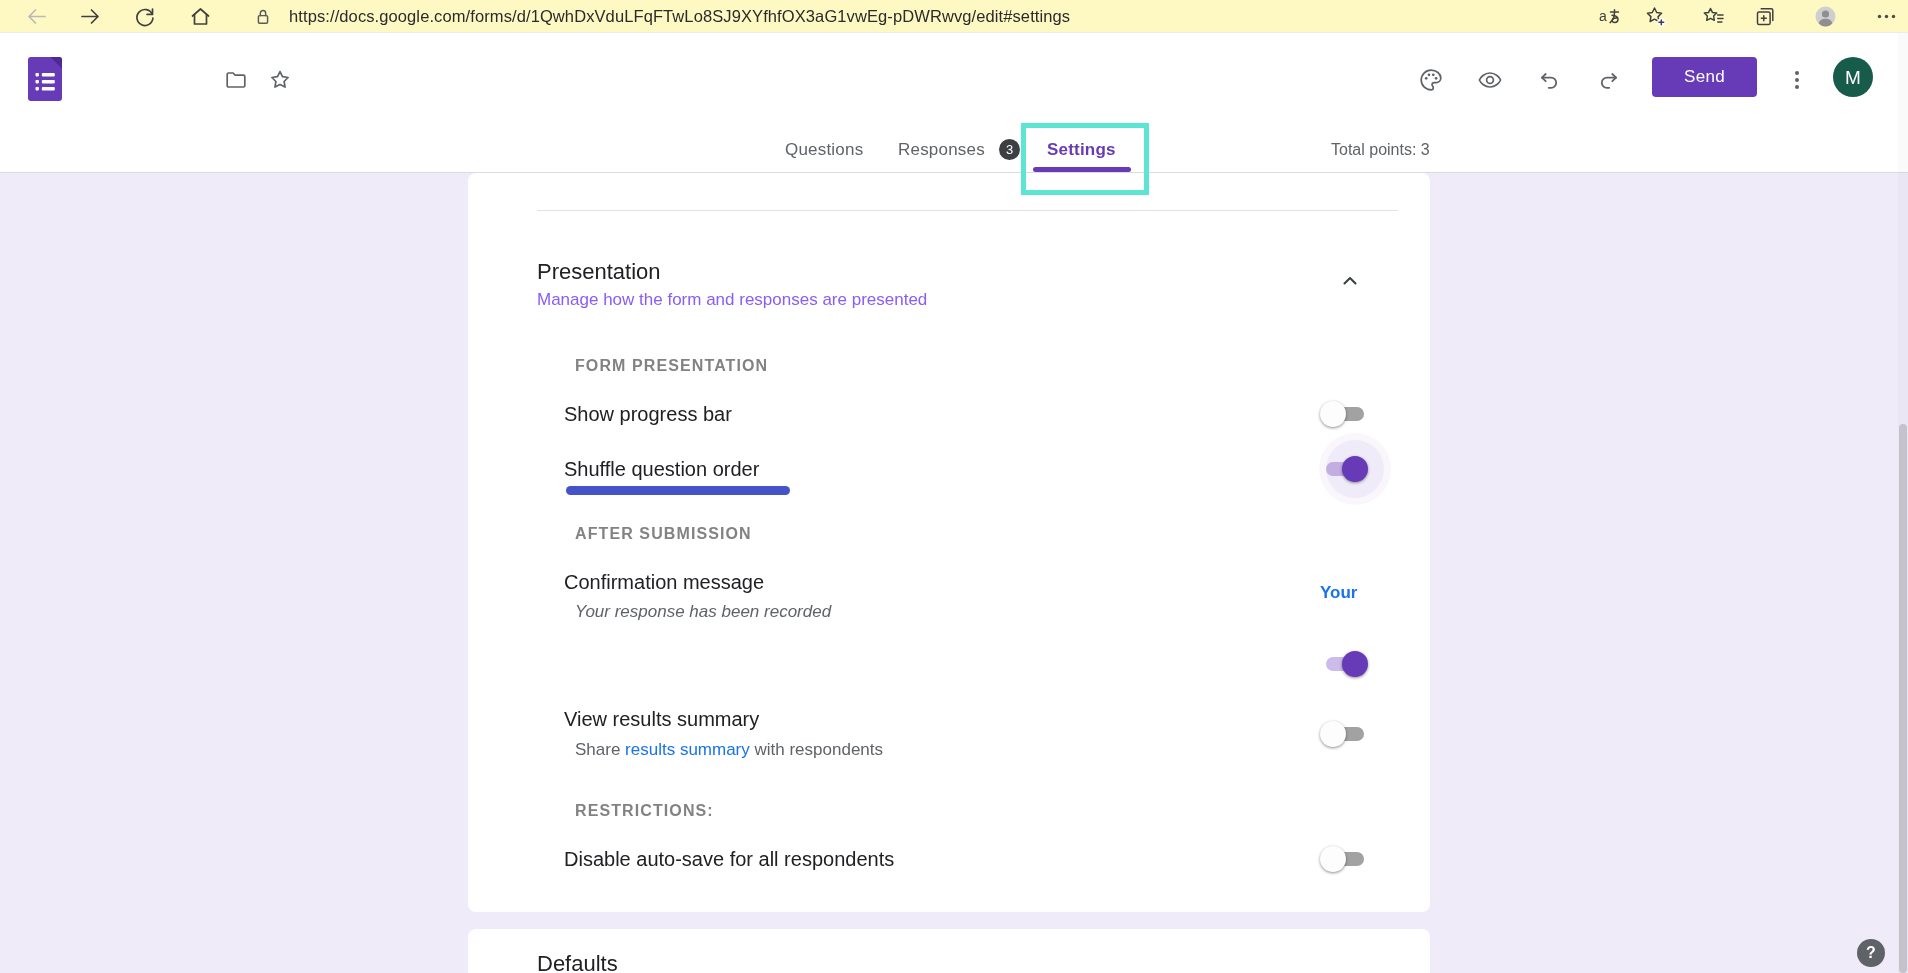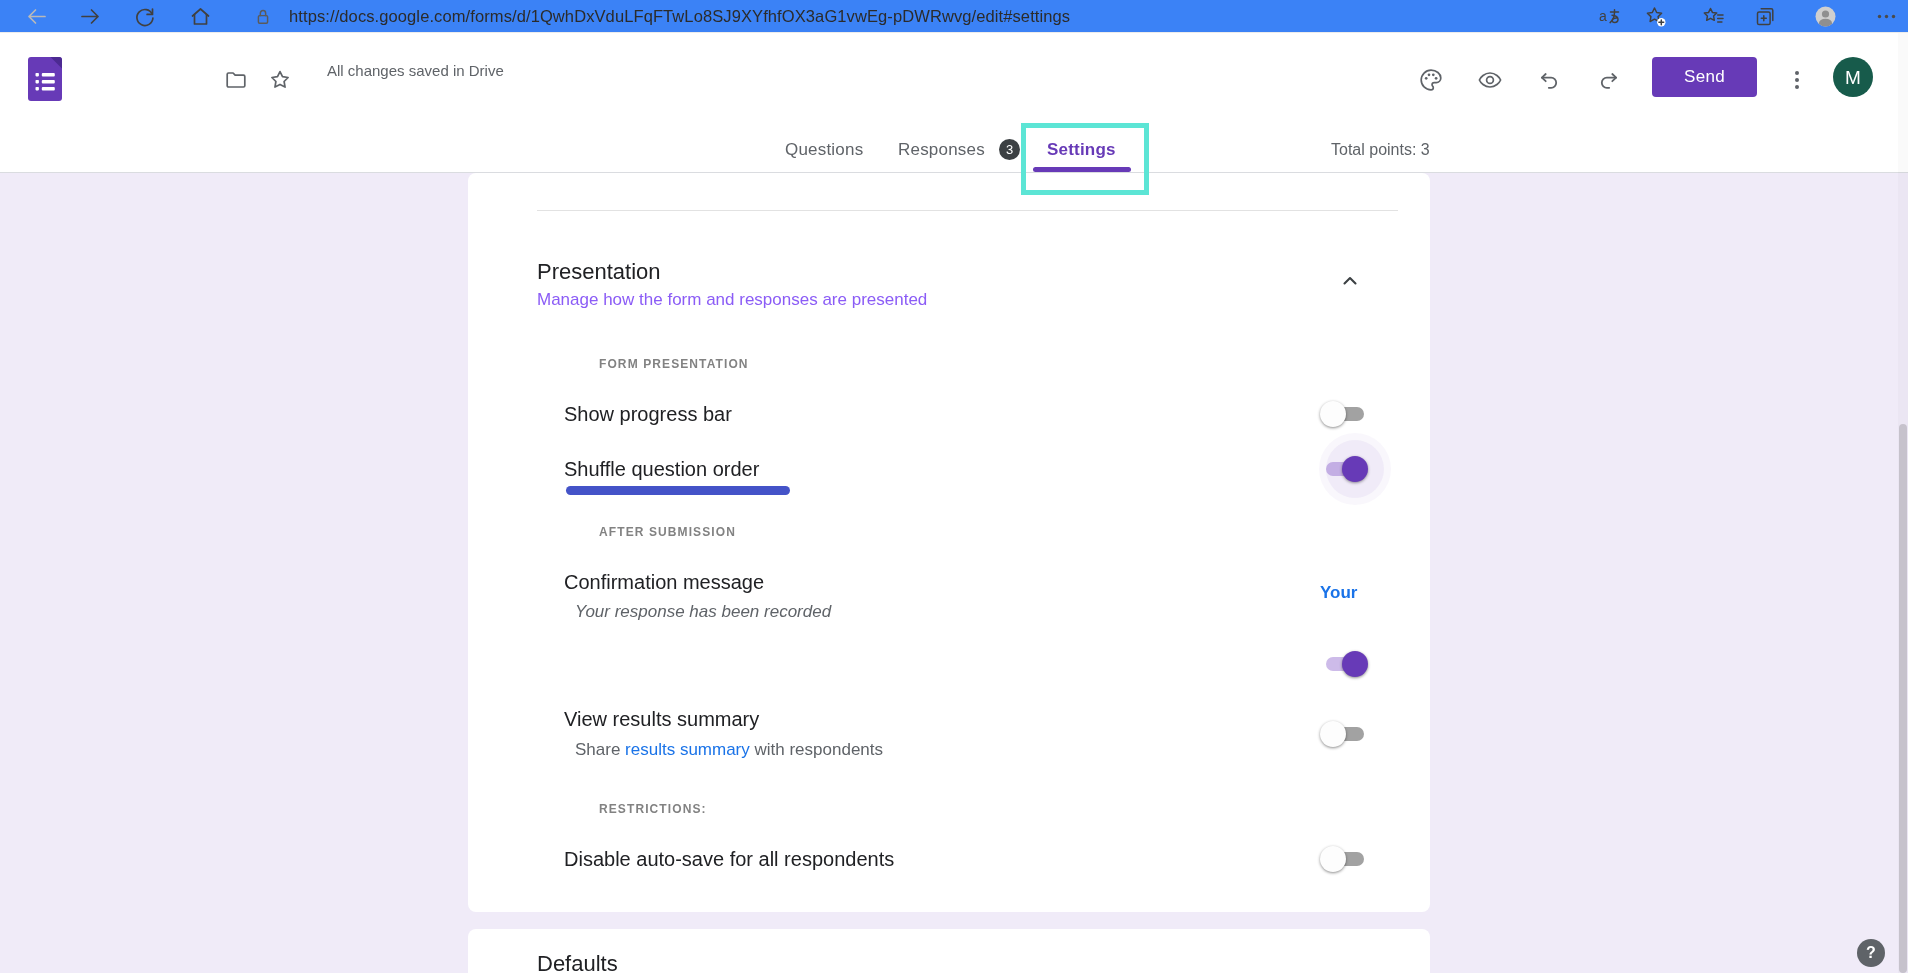--- a/index.html
+++ b/index.html
@@ -2,21 +2,21 @@
 <html style="--accent: #673ab7; --link: #1a73e8; --annotation-box: #5ce5d5; --annotation-underline: #4453c8;"><head>
 <meta charset="utf-8">
 <style>
   * { margin:0; padding:0; box-sizing:border-box; }
   html,body { width:1908px; height:973px; overflow:hidden; background:#fff;
     font-family:"Liberation Sans","DejaVu Sans",sans-serif; }
   svg { display:block; }
 
   
   .browser-bar { position:absolute; left:0; top:0; width:1908px; height:33px;
-    background:#3b82f6; border-bottom:1px solid #ececec; z-index:20; }
+    background:#fef9c3; border-bottom:1px solid #ececec; z-index:20; }
   .b-ic { position:absolute; top:4px; width:25px; height:25px; cursor:pointer; }
   .url-text { position:absolute; left:289px; top:0; height:32px; line-height:32px;
     font-size:16.5px; color:#2b2b2b; letter-spacing:.1px; white-space:nowrap; }
 
   
   .forms-header { position:absolute; left:0; top:33px; width:1908px; height:72px; background:#fff; z-index:10; }
   .form-icon { position:absolute; left:28px; top:24px; }
   .doc-title { position:absolute; left:96px; top:0; height:72px; line-height:74px;
     font-size:22px; color:#202124; }
   .h-ic { position:absolute; top:34px; width:26px; height:26px; cursor:pointer; }
@@ -42,22 +42,22 @@
   
   .content { position:absolute; left:0; top:173px; width:1908px; height:800px;
     background:#f0ebf8; overflow:hidden; }
   .card { position:absolute; left:468px; width:962px; background:#fff; border-radius:8px; }
   .card1 { top:0; height:739px; }
   .card2 { top:756px; height:120px; }
   .divider { position:absolute; left:69px; top:37px; width:861px; height:1px; background:#e2e2e2; }
   .sec-title { position:absolute; left:69px; top:86px; font-size:22px; color:#202124; }
   .sec-sub { position:absolute; left:69px; top:117px; font-size:17px; color:#8b5cf6; }
   .collapse { position:absolute; left:871px; top:97px; width:22px; height:22px; cursor:pointer; }
-  .caption { position:absolute; left:107px; font-size:12px; font-weight:bold;
-    letter-spacing:1.1px; color:#828282;margin-left:24px; }
+  .caption { position:absolute; left:107px; font-size:16px; font-weight:bold;
+    letter-spacing:1.1px; color:#828282; }
   .row-label { position:absolute; left:96px; font-size:20px; color:#202124; }
   .row-sub { position:absolute; left:107px; font-size:17px; color:#5f6368; }
   .italic { font-style:italic; }
   .link { color:var(--link,#1a73e8); cursor:pointer; }
   .edit-link { position:absolute; left:852px; top:410px; font-size:17px; font-weight:bold;
     color:var(--link,#1a73e8); cursor:pointer; }
   .defaults-title { position:absolute; left:69px; top:22px; font-size:22px; color:#202124; }
 
   
   .toggle { position:absolute; left:852px; width:48px; height:26px; cursor:pointer; }
@@ -187,21 +187,20 @@
   <div class="h-ic" style="left:224px;top:35px;width:24px;height:24px">
     <svg viewBox="0 0 24 24" fill="none" stroke="#5f6368" stroke-width="1.7" stroke-linejoin="round">
         <path d="M3.2 6.3c0-.7.6-1.3 1.3-1.3h4.6l2 2.1h8.4c.7 0 1.3.6 1.3 1.3v9.3c0 .7-.6 1.3-1.3 1.3H4.5c-.7 0-1.3-.6-1.3-1.3z"></path>
       </svg>
   </div>
   <div class="h-ic" style="left:268px;top:35px;width:24px;height:24px">
     <svg viewBox="0 0 24 24" fill="none" stroke="#5f6368" stroke-width="1.7" stroke-linejoin="round">
         <path d="m12 3.6 2.5 5.1 5.6.8-4 4 .95 5.6L12 16.4l-5.05 2.7L7.9 13.5l-4-4 5.6-.8z"></path>
       </svg>
   </div>
-  <div class="saved-status">All changes saved in Drive</div>
 
   <div class="h-ic" style="left:1418px">
     <svg viewBox="0 0 26 26" fill="none" stroke="#5f6368" stroke-width="1.7">
       <path d="M13 3.2a9.8 9.8 0 1 0 0 19.6c1.5 0 2.3-1 2.3-2.1 0-.6-.25-1.1-.65-1.5-.4-.45-.6-.9-.6-1.45a2.2 2.2 0 0 1 2.2-2.2h2c2.5 0 4.55-2 4.55-4.5C22.8 6.8 18.4 3.2 13 3.2Z"></path>
       <g fill="#5f6368" stroke="none">
           <circle cx="8.2" cy="11.3" r="1.35"></circle>
           <circle cx="11" cy="7.8" r="1.35"></circle>
           <circle cx="15.3" cy="7.8" r="1.35"></circle>
           <circle cx="18.1" cy="11.3" r="1.35"></circle>
         </g>

